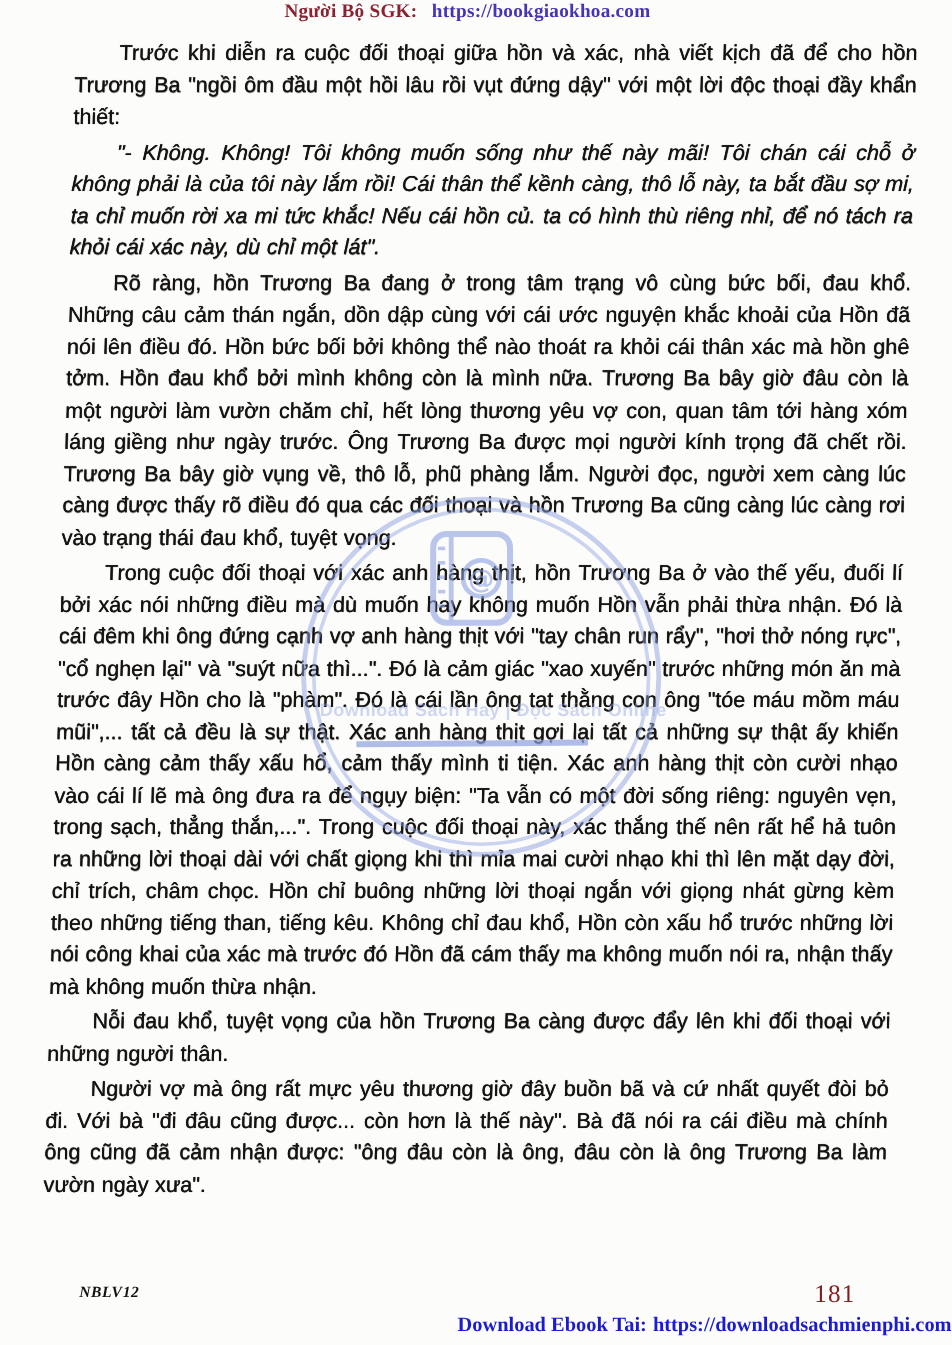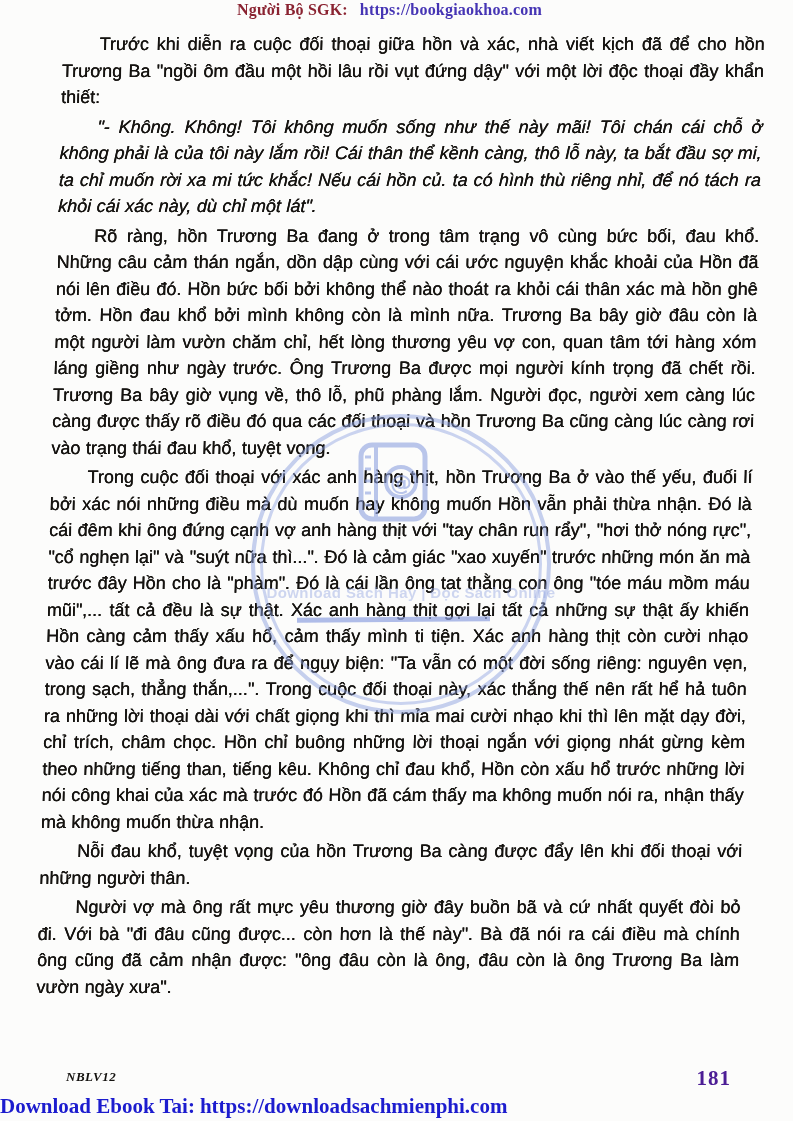--- a/index.html
+++ b/index.html
@@ -61,28 +61,28 @@
     transform:rotate(-.4deg);
   }
   
   .footer-code{
     position:absolute;left:66px;top:1069px;
     font-family:"Liberation Serif",serif;
     font-weight:bold;font-style:italic;font-size:13px;
     letter-spacing:.5px;color:#14120f;
   }
   .page-number{
-    position:absolute;right:62px;top:1066px;
+    position:absolute;right:80px;top:1066px;
     font-family:"Liberation Serif",serif;
-    font-weight:bold;font-size:21px;letter-spacing:1px;color:#4c1d95;
+    font-weight:normal;font-size:21px;letter-spacing:1px;color:#7f1d1d;
   }
   .bottom-link{
-    position:absolute;left:0;top:1094px;width:793px;text-align:left;
+    position:absolute;left:0;top:1094px;width:793px;text-align:right;
     font-family:"Liberation Serif",serif;
-    font-size:21px;font-weight:bold;
+    font-size:17px;font-weight:bold;
     color:var(--footer-link,#1c1cce);
     white-space:nowrap;
   }
   .bottom-link .url{margin-left:5px;}
 </style>
 </head>
 <body style="--header-label: #8a2331; --header-url: #4534b4; --footer-link: #1c1cce; --body-text: #151310; --watermark: #8ea1e0;">
 
 <div class="header">
   <span class="lbl">Người Bộ SGK:</span><span class="url">https://bookgiaokhoa.com</span>

